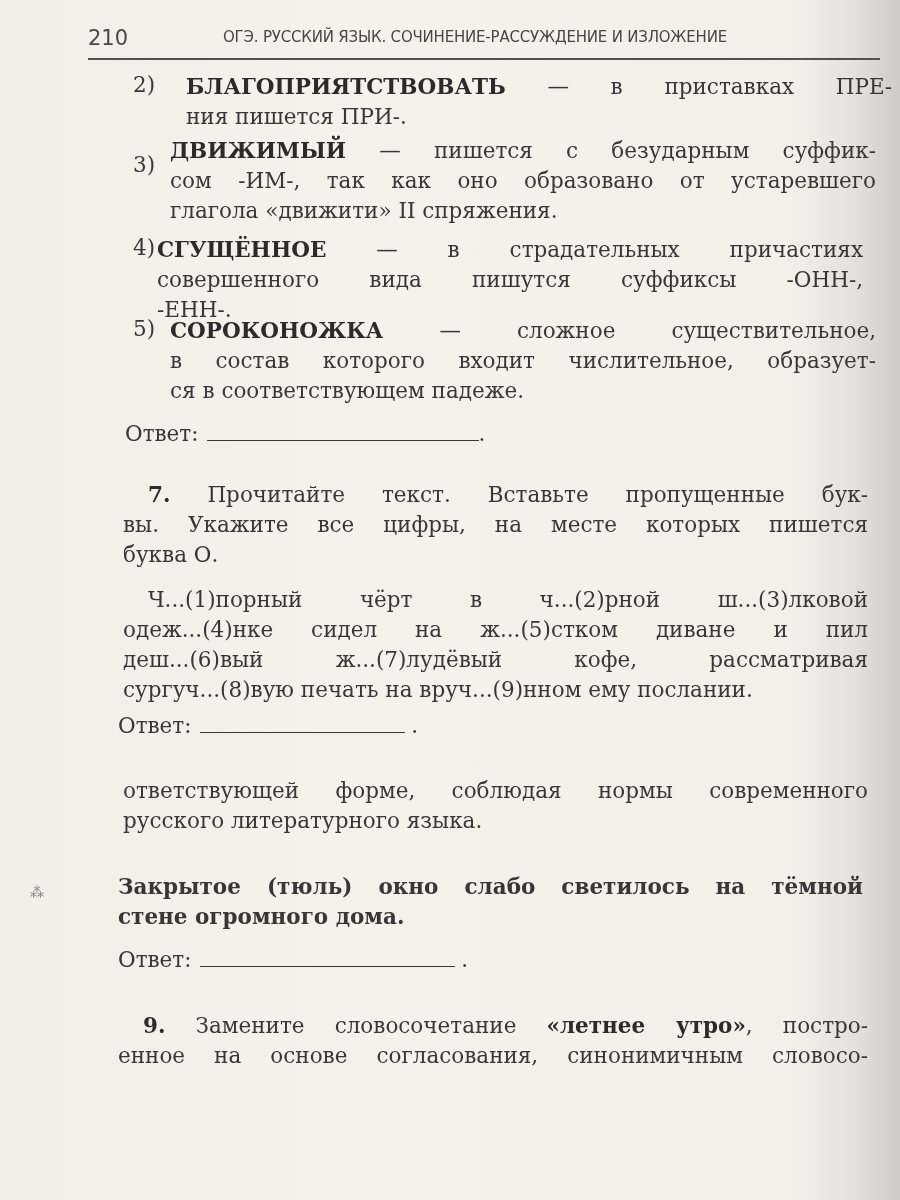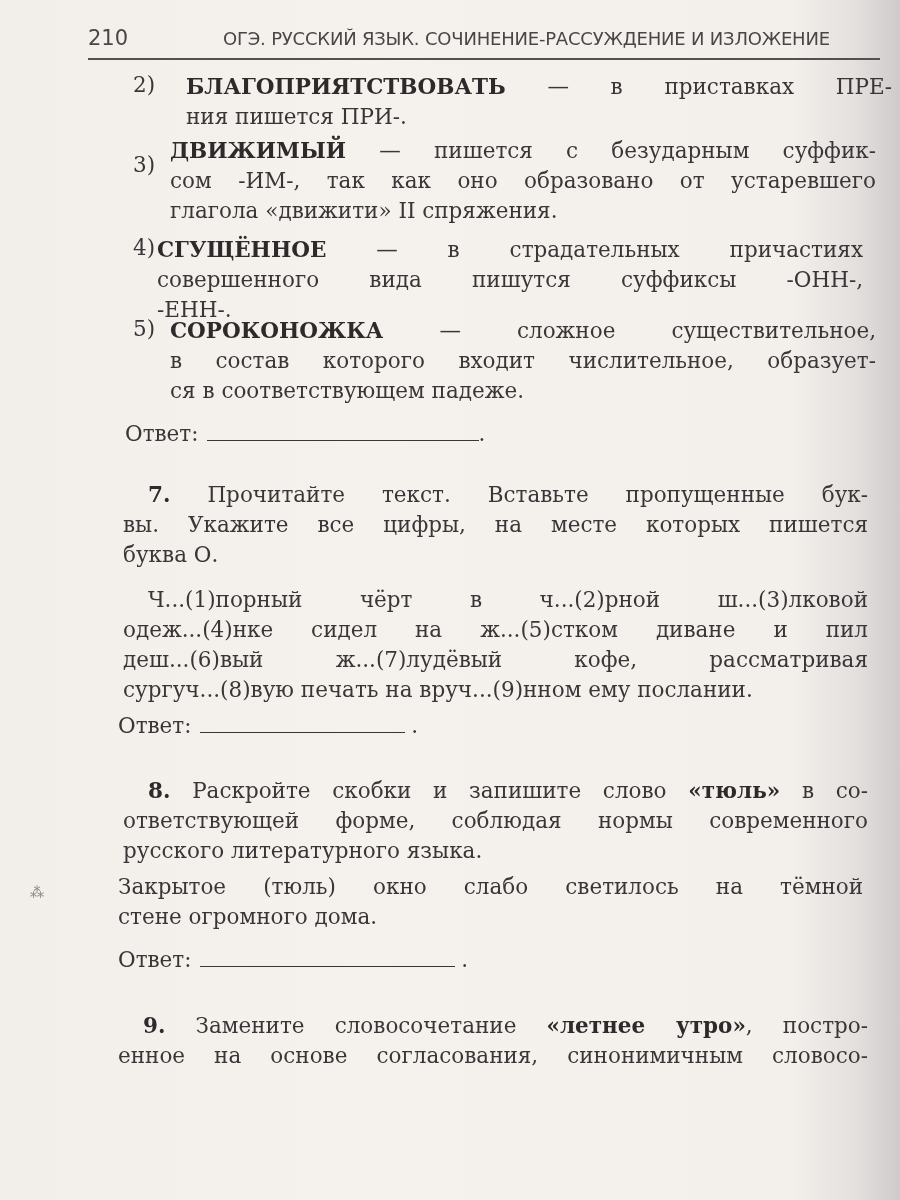--- a/index.html
+++ b/index.html
@@ -15,21 +15,21 @@
     background: linear-gradient(90deg, #f2eeea 0%, #f5f1ed 40%, #f3efeb 88%, #e4e0de 95%, #cfcbcb 100%);
     padding-left: 48px;
   }
   .header {
     position: absolute; left: 88px; top: 22px; width: 792px; height: 36px;
     border-bottom: 2px solid #55504f;
     font-family: "DejaVu Sans", "Liberation Sans", sans-serif;
     color: #4a4546;
   }
   .page-num { position: absolute; left: 0; top: 4px; font-size: 21px; }
-  .running-title { position: absolute; left: 135px; top: 6px; font-size: 18px; letter-spacing: -0.2px; white-space: nowrap; }
+  .running-title { position: absolute; left: 135px; top: 6px; font-size: 15px; letter-spacing: -0.2px; white-space: nowrap; }
 
   .txt { position: absolute; font-size: 21.5px; line-height: 30px; text-align: justify; }
   .line { display: block; white-space: nowrap; }
   .just { display: block; text-align: justify; text-align-last: justify; white-space: normal; }
   b { font-weight: bold; color: #2e2a2c; }
 
   .item-num { position: absolute; font-size: 21.5px; }
   .answer { position: absolute; font-size: 21.5px; }
   .answer .blank { display: inline-block; border-bottom: 1.5px solid #3a3638; height: 20px; vertical-align: baseline; margin-left: 8px; }
   .mark { position: absolute; left: 30px; top: 885px; font-size: 14px; color: #888; }
@@ -86,28 +86,27 @@
     <span class="just">одеж...(4)нке сидел на ж...(5)стком диване и пил</span>
     <span class="just">деш...(6)вый ж...(7)лудёвый кофе, рассматривая</span>
     <span class="line">сургуч...(8)вую печать на вруч...(9)нном ему послании.</span>
   </div>
 
   <div class="answer" style="left:118px; top:712px;">
     <span>Ответ:</span><span class="blank" style="width:205px;"></span> <span>.</span>
   </div>
 
   <div class="txt" style="left:123px; top:776px; width:745px;">
-    <span class="just" style="text-indent:25px;"><b>8.</b> <span>Раскройте скобки и запишите слово</span> <b>«тюль»</b> <span>в со-</span></span>
     <span class="just">ответствующей форме, соблюдая нормы современного</span>
     <span class="line">русского литературного языка.</span>
   </div>
 
   <span class="mark">⁂</span>
 
-  <div class="txt" style="left:118px; top:872px; width:745px;">
+  <div class="txt" style="left:118px; top:872px; width:745px;font-weight:bold;">
     <span class="just">Закрытое (тюль) окно слабо светилось на тёмной</span>
     <span class="line">стене огромного дома.</span>
   </div>
 
   <div class="answer" style="left:118px; top:946px;">
     <span>Ответ:</span><span class="blank" style="width:255px;"></span> <span>.</span>
   </div>
 
   <div class="txt" style="left:118px; top:1011px; width:750px;">
     <span class="just" style="text-indent:25px;"><b>9.</b> <span>Замените словосочетание</span> <b>«летнее утро»</b><span>, постро-</span></span>

